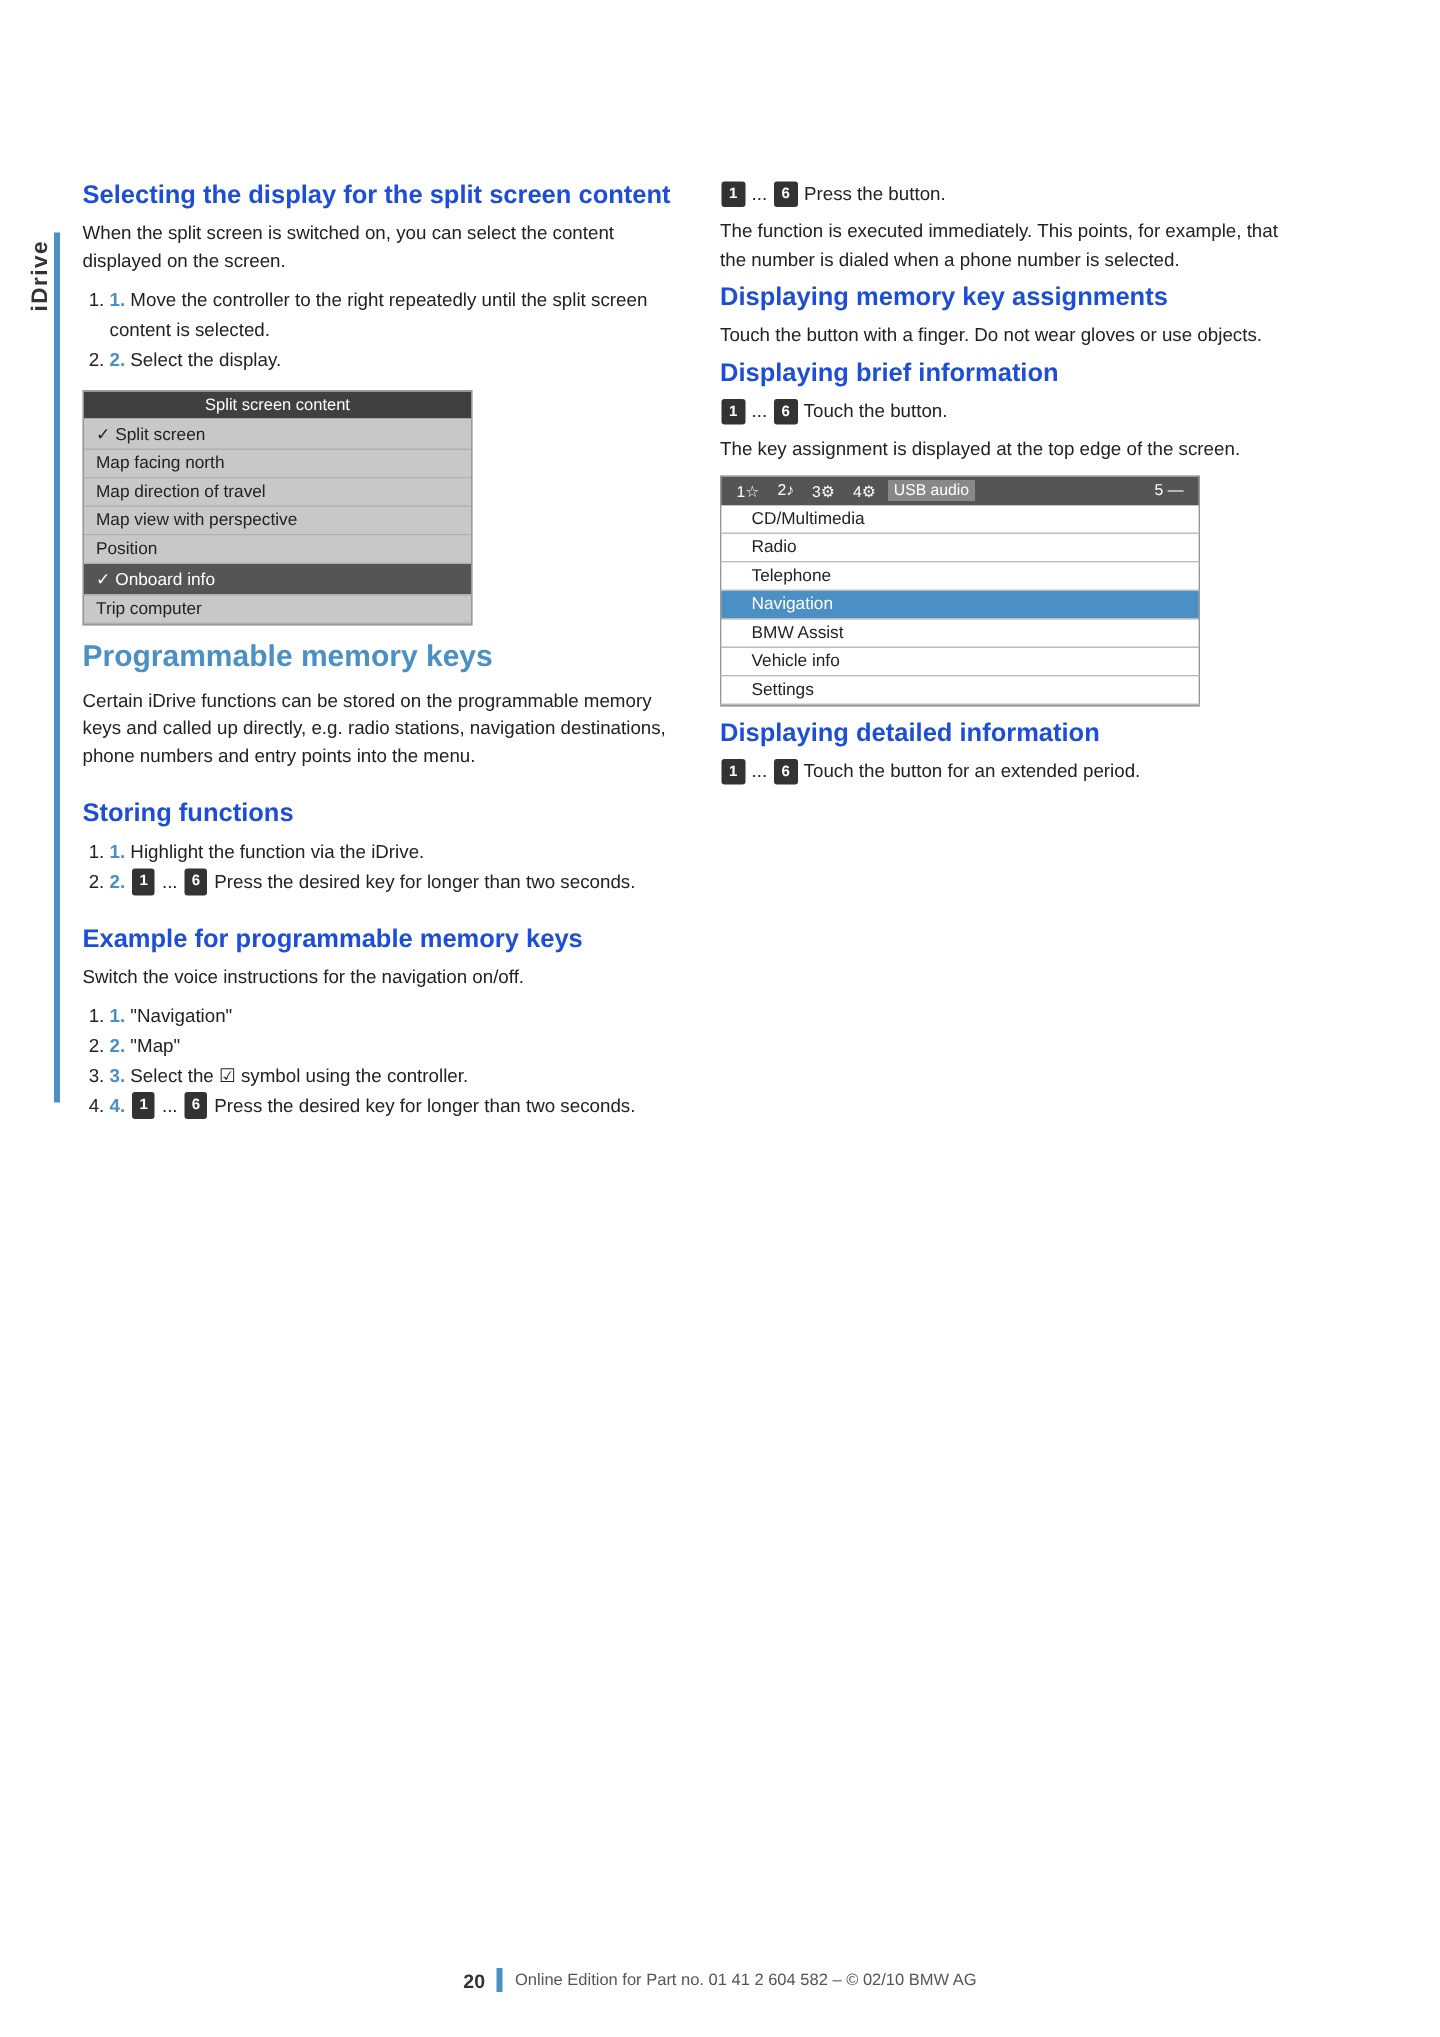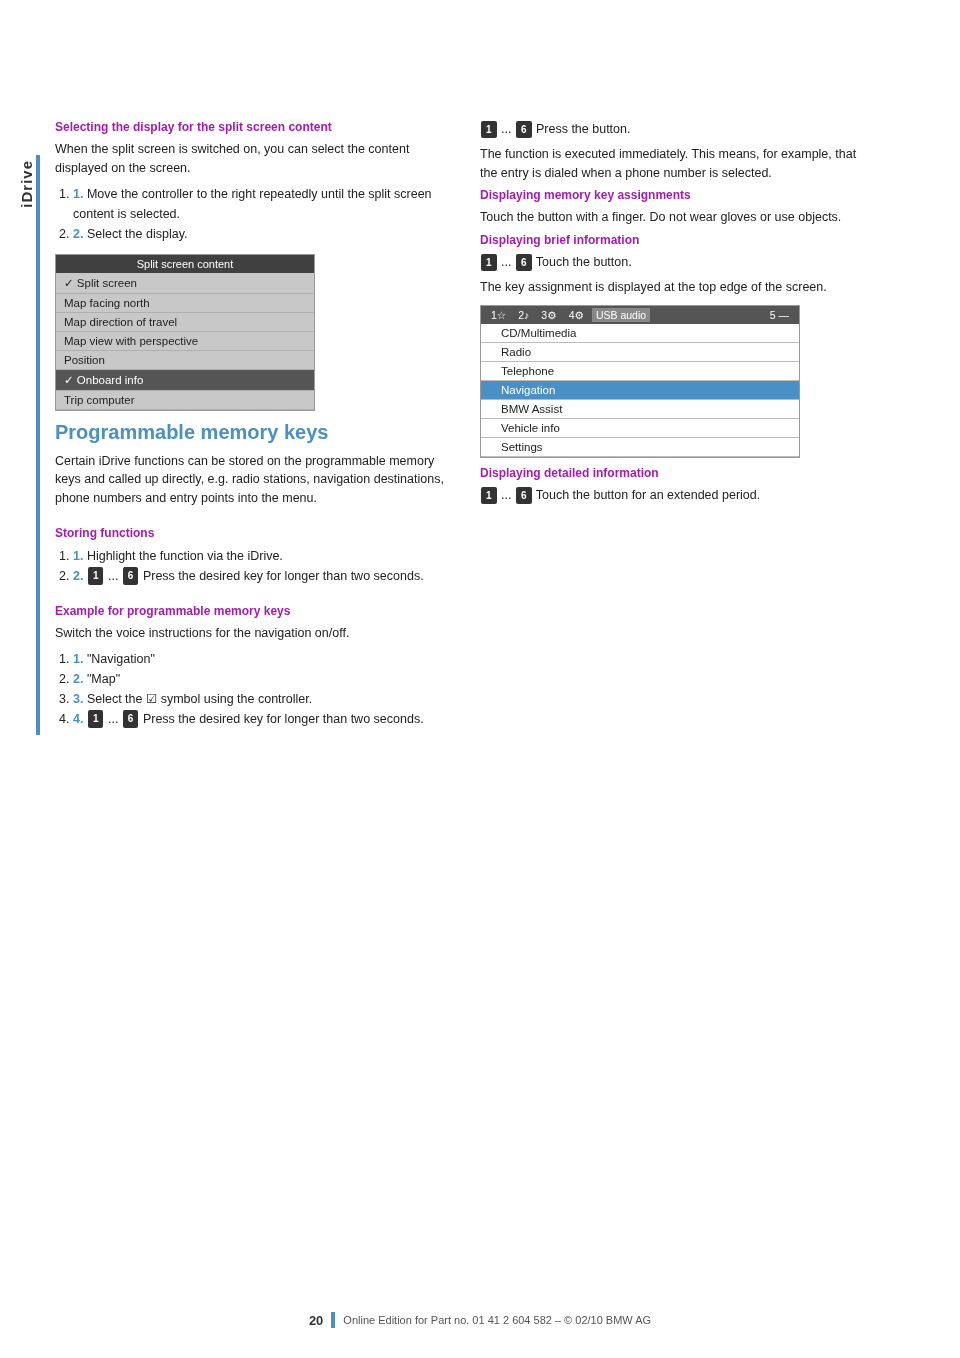--- a/index.html
+++ b/index.html
@@ -52,22 +52,22 @@
     }
     .col-left {
       width: 395px;
       flex-shrink: 0;
     }
     .col-right {
       width: 390px;
       flex-shrink: 0;
     }
     .section-heading {
-      color: #a21caf;
-      font-size: 12px;
+      color: #1d4ed8;
+      font-size: 17px;
       font-weight: bold;
       margin-bottom: 6px;
       margin-top: 18px;
     }
     .section-heading:first-child {
       margin-top: 0;
     }
     .body-text {
       font-size: 12.5px;
       line-height: 1.5;
@@ -252,21 +252,21 @@
         </div>
 
       </div>
 
       <div class="col-right">
 
         <div>
           <div class="body-text">
             <span class="key-badge">1</span> ... <span class="key-badge">6</span> Press the button.
           </div>
-          <div class="body-text">The function is executed immediately. This means, for example, that the entry is dialed when a phone number is selected.</div>
+          <div class="body-text">The function is executed immediately. This points, for example, that the number is dialed when a phone number is selected.</div>
         </div>
 
         <div>
           <div class="section-heading">Displaying memory key assignments</div>
           <div class="body-text">Touch the button with a finger. Do not wear gloves or use objects.</div>
         </div>
 
         <div>
           <div class="section-heading">Displaying brief information</div>
           <div class="body-text">

